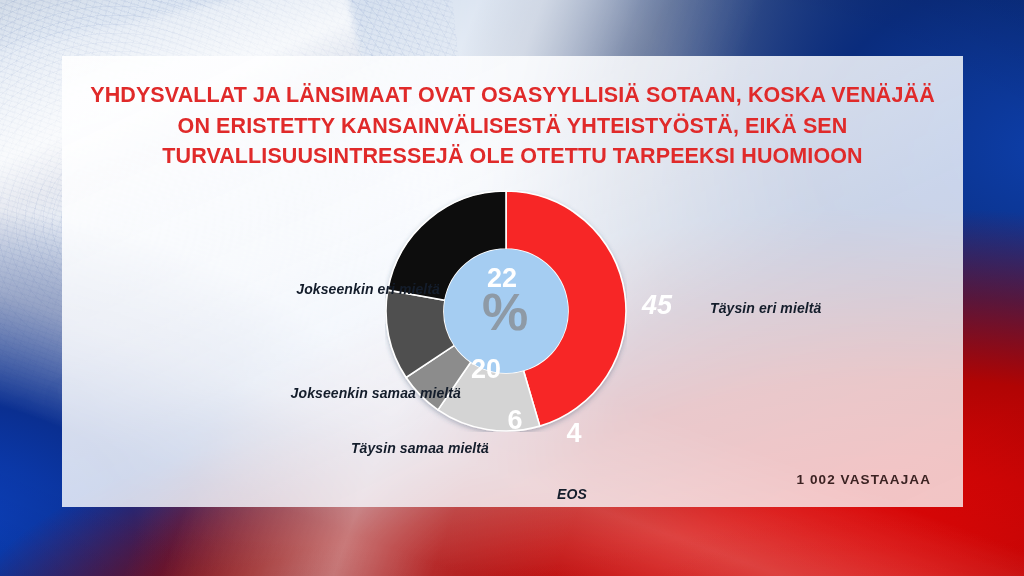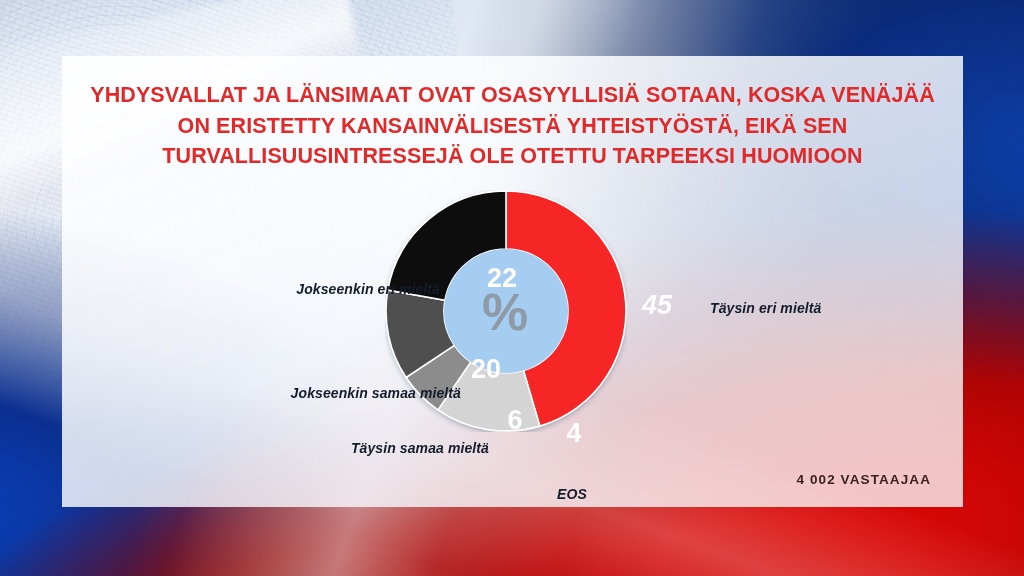--- a/index.html
+++ b/index.html
@@ -205,14 +205,14 @@
     <div id="slice-labels">
         <div class="cat-label right" style="left: 648px; top: 244px;">Täysin eri mieltä</div>
         <div class="cat-label center" style="left: 510px; top: 430px;">EOS</div>
         <div class="cat-label left" style="left: 427px; top: 384px;">Täysin samaa mieltä</div>
         <div class="cat-label left" style="left: 399px; top: 329px;">Jokseenkin samaa mieltä</div>
         <div class="cat-label left" style="left: 378px; top: 225px;">Jokseenkin eri mieltä</div>
       </div>
 
   </div>
 
-  <div id="respondents">4 002 VASTAAJAA</div>
+  <div id="respondents">1 002 VASTAAJAA</div>
 </div>
 
 </body></html>

